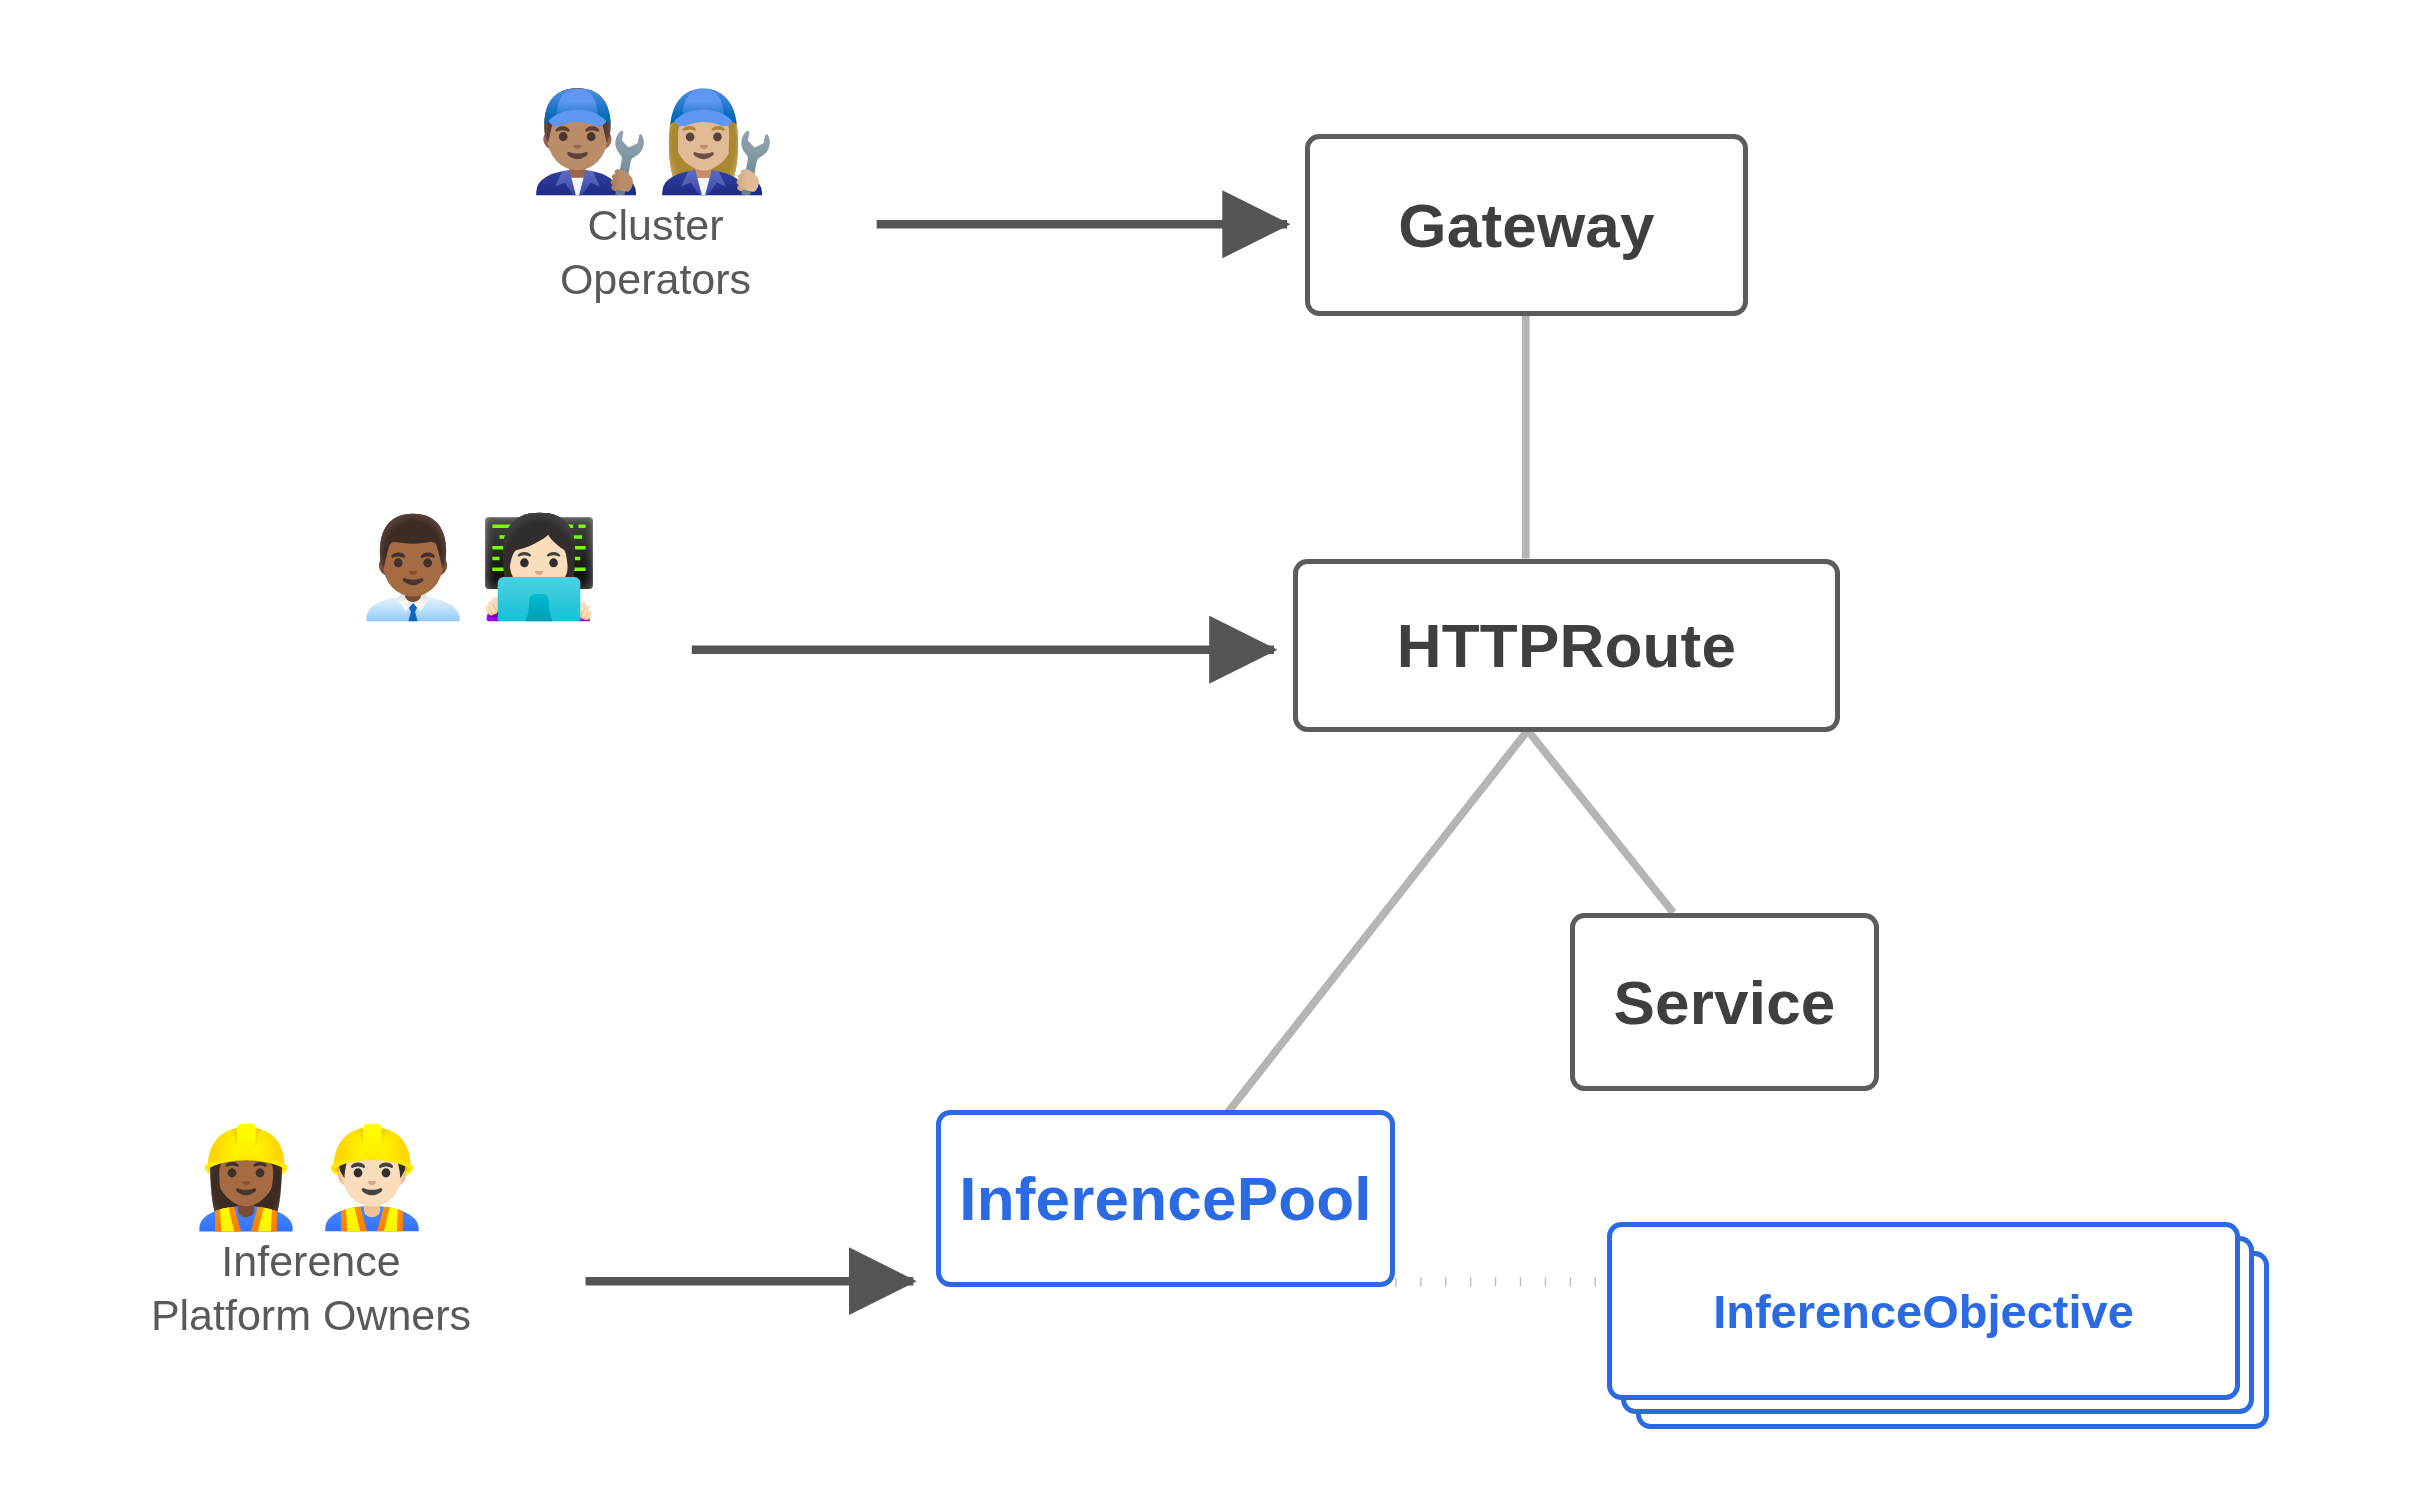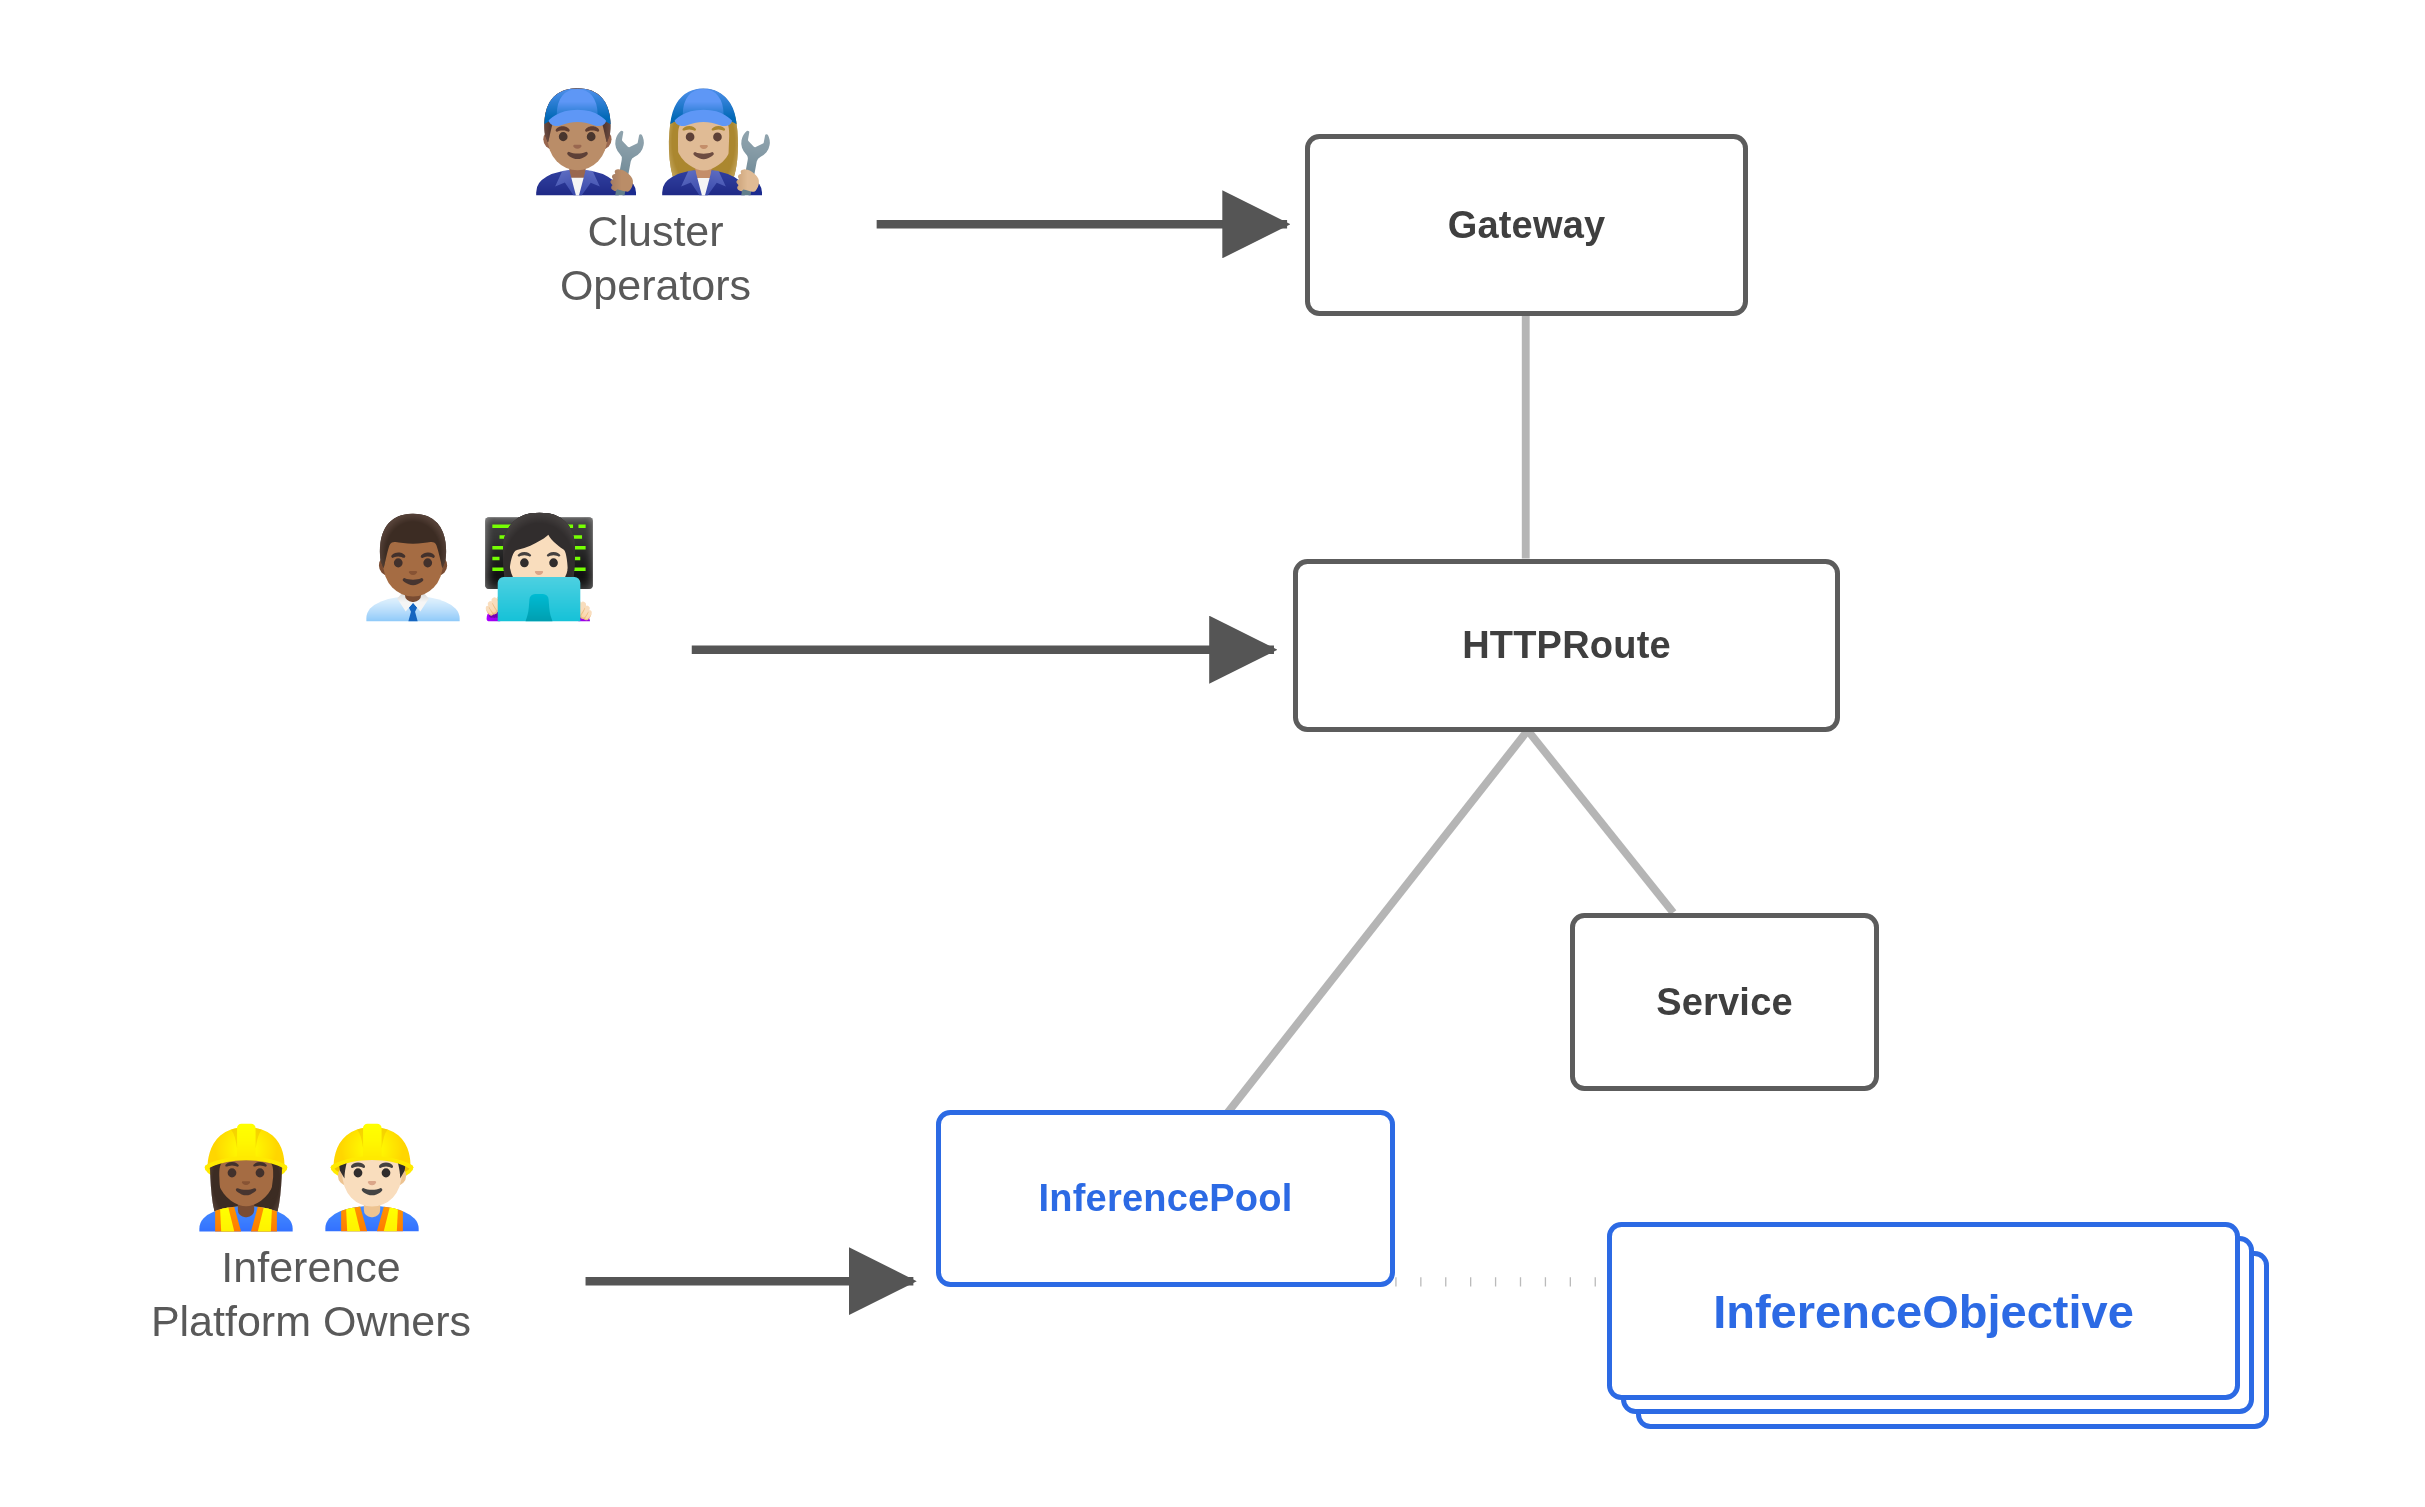--- a/index.html
+++ b/index.html
@@ -34,42 +34,42 @@
   }
   .actor-emoji {
     font-family: "DejaVu Sans", sans-serif;
     font-size: 98px;
     line-height: 1.0;
     letter-spacing: 3.9px;
     white-space: nowrap;
     user-select: none;
   }
   .actor-label {
-    margin-top: 15px;
+    margin-top: 9px;
     color: #595959;
     font-size: 43px;
     line-height: 1.25;
     font-weight: 400;
     white-space: pre-line;
   }
 
   
   .node {
     position: absolute;
     box-sizing: border-box;
     background: #ffffff;
     border: 5.9px solid #5c5c5c;
     border-radius: 14.4px;
     display: flex;
     align-items: center;
     justify-content: center;
   }
   .node .node-label {
     color: #3f3f3f;
-    font-size: 38px;
+    font-size: 62px;
     font-weight: 700;
     letter-spacing: 0.2px;
     white-space: nowrap;
   }
   .node.accent {
     border-color: #2c6ae4;
   }
   .node.accent .node-label {
     color: #2c6ae4;
   }

